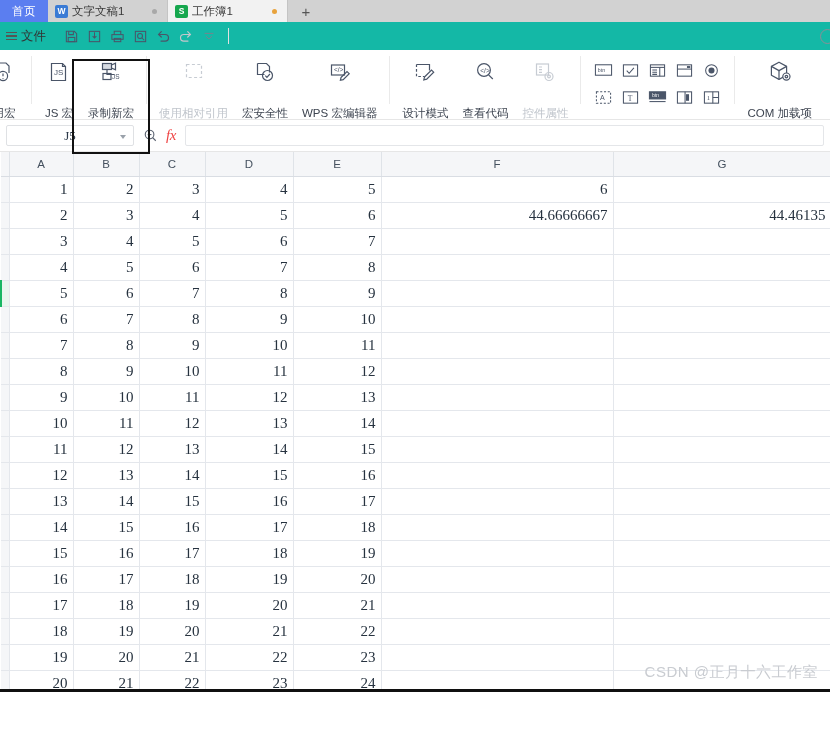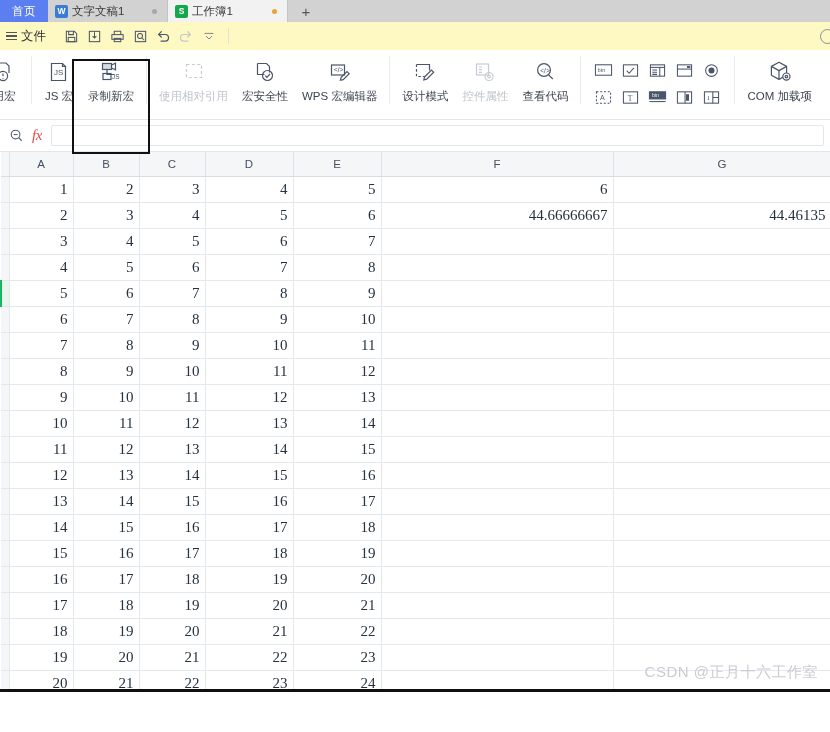--- a/index.html
+++ b/index.html
@@ -45,21 +45,21 @@
   .tab.active .tdot { background: #e8a33d; }
   .tab-add {
     width: 36px; display: flex; align-items: center; justify-content: center;
     color: #555; font-size: 15px; background: #d2d2d2;
   }
   .tabbar .tab-rest { flex: 1; background: #d2d2d2; }
 
   
   .menurow {
     display: flex; align-items: center;
-    height: 28px; background: #fef9c3; font-size: 12.5px; color: #333;
+    height: 28px; background: #14b8a6; font-size: 12.5px; color: #333;
     border-bottom: none; position: relative;
   }
   .file-btn {
     display: flex; align-items: center; gap: 4px;
     padding: 0 8px 0 6px; color: #333; font-size: 12.5px;
   }
   .hamburger { display: flex; flex-direction: column; gap: 2px; }
   .hamburger i { display: block; width: 11px; height: 1.5px; background: #555; }
   .qat { display: flex; align-items: center; gap: 1px; padding-left: 6px; }
   .qat .qicon {
@@ -84,21 +84,21 @@
   .ribbon {
     height: 70px; background: #fff; display: flex;
     align-items: flex-start; padding-top: 2px;
     border-bottom: 1px solid #e6e6e6; position: relative;
   }
   .rgroup { display: flex; align-items: flex-start; height: 66px; }
   .rsep { width: 1px; height: 48px; background: #eaeaea; margin: 4px 5px 0 5px; }
   .rbtn {
     display: flex; flex-direction: column; align-items: center;
     justify-content: flex-start; padding: 5px 7px 0 7px;
-    min-width: 44px; color: #3d4450; font-size: 11.5px; gap: 3px;
+    min-width: 44px; color: #3d4450; font-size: 11.5px; gap: 20px;
   }
   .rbtn.dim { color: #bfc4cb; }
   .rbtn .glyph { height: 30px; display: flex; align-items: center; }
   .rbtn .lbl { white-space: nowrap; line-height: 1.1; }
   svg { display: block; }
 
   .ctrl-grid {
     display: grid; grid-template-columns: repeat(5, 23px);
     grid-template-rows: 24px 24px; gap: 3px 4px;
     padding: 6px 6px 0 6px; align-items: center; justify-items: center;
@@ -347,40 +347,40 @@
       <div class="rbtn">
         <span class="glyph">
           <svg width="26" height="26" viewBox="0 0 26 26" fill="none" stroke="#4a5568" stroke-width="1.2">
             <path d="M4.5 5.5h13v6"></path>
               <path d="M4.5 5.5v12h8" stroke-dasharray="2.6 2"></path>
             <path d="M12.5 18l7-7 2.2 2.2-7 7-2.9.7z"></path>
           </svg>
         </span>
         <span class="lbl">设计模式</span>
       </div>
+      <div class="rbtn">
+        <span class="glyph">
+          <svg width="26" height="26" viewBox="0 0 26 26" fill="none" stroke="#4a5568" stroke-width="1.2">
+            <circle cx="12" cy="11" r="6.4"></circle>
+            <text x="8.3" y="13.6" font-family="Liberation Sans" font-size="6.5" fill="#4a5568" stroke="none">&lt;/&gt;</text>
+            <path d="M16.6 15.8l4.2 4.2"></path>
+          </svg>
+        </span>
+        <span class="lbl">查看代码</span>
+      </div>
       <div class="rbtn dim">
         <span class="glyph">
           <svg width="26" height="26" viewBox="0 0 26 26" fill="none" stroke="#c7ccd3" stroke-width="1.2">
             <rect x="4.5" y="5" width="12" height="11"></rect>
               <path d="M7 8h3M7 10.7h3M7 13.4h3"></path>
             <circle cx="17" cy="17.5" r="4"></circle>
               <circle cx="17" cy="17.5" r="1.4"></circle>
           </svg>
         </span>
         <span class="lbl">控件属性</span>
-      </div>
-      <div class="rbtn">
-        <span class="glyph">
-          <svg width="26" height="26" viewBox="0 0 26 26" fill="none" stroke="#4a5568" stroke-width="1.2">
-            <circle cx="12" cy="11" r="6.4"></circle>
-            <text x="8.3" y="13.6" font-family="Liberation Sans" font-size="6.5" fill="#4a5568" stroke="none">&lt;/&gt;</text>
-            <path d="M16.6 15.8l4.2 4.2"></path>
-          </svg>
-        </span>
-        <span class="lbl">查看代码</span>
       </div>
     </div>
 
     <div class="rsep"></div>
 
     <div class="ctrl-grid">
       <span class="ctrl-cell">
         <svg width="19" height="14" viewBox="0 0 20 14" fill="none" stroke="#4a5568" stroke-width="1.1">
           <rect x="1.5" y="1.5" width="17" height="11"></rect>
           <text x="4" y="9.6" font-family="Liberation Sans" font-size="5.5" fill="#4a5568" stroke="none">btn</text>
@@ -464,20 +464,24 @@
           </svg>
         </span>
         <span class="lbl">COM 加载项</span>
       </div>
     </div>
 
     <div class="annot" style="left:72px; top:9px; width:78px; height:95px;"></div>
   </div>
 
   <div class="fbar">
+    <div class="namebox">
+      <span>J5</span>
+      <span class="caret"></span>
+    </div>
     <span class="fb-icon">
       <svg width="15" height="15" viewBox="0 0 16 16" fill="none" stroke="#5a6270" stroke-width="1.2">
         <circle cx="7" cy="7" r="4.6"></circle>
           <path d="M5 7h4"></path>
           <path d="M10.4 10.4l3.2 3.2"></path>
       </svg>
     </span>
     <span class="fx">fx</span>
     <input class="finput" type="text" value="" style="">
   </div>

